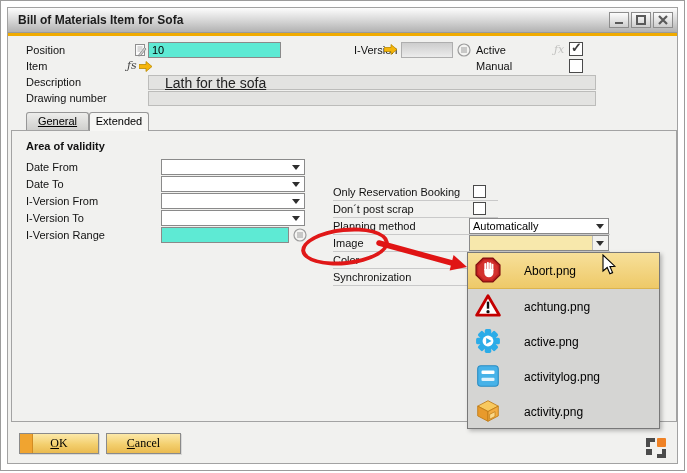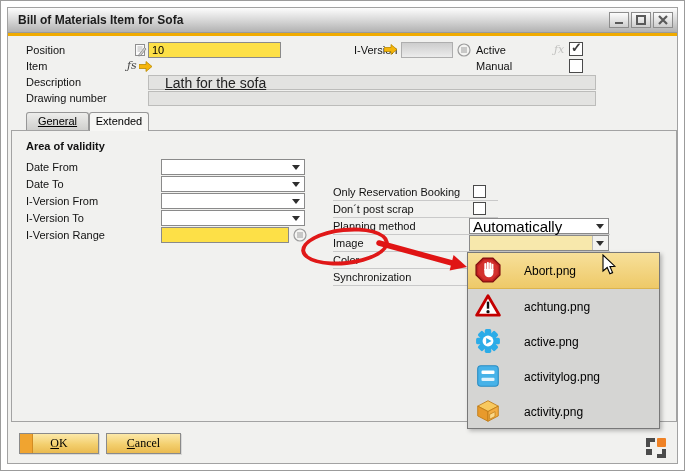--- a/index.html
+++ b/index.html
@@ -6,26 +6,26 @@
   .window{position:relative;width:685px;height:471px;border:1px solid #9b9b9b;background:#fff;box-sizing:border-box;}
   .inner{position:absolute;left:6px;top:6px;width:671px;height:457px;border:1px solid #a2a2a2;box-sizing:border-box;background:#f1f1ef;}
   .titlebar{position:relative;height:24px;background:linear-gradient(#fdfdfd,#dcdcdc 45%,#b2b2b2);border-bottom:1px solid #9a9a9a;}
   .title{position:absolute;left:10px;top:0;line-height:24px;font-size:12px;font-weight:700;color:#1c1c1c;}
   .winbtns{position:absolute;right:4px;top:4px;display:flex;gap:2px;}
   .winbtn{width:20px;height:16px;border:1px solid #8d8d8d;background:linear-gradient(#fcfcfc,#cecece);display:flex;align-items:center;justify-content:center;box-sizing:border-box;}
   .goldbar{height:3px;background:#f0ab00;}
   .content{position:relative;width:100%;height:428px;}
   .lbl{position:absolute;font-size:11px;color:#111;white-space:nowrap;}
   .bold{font-weight:700;}
-  .input{position:absolute;height:16px;background:#fde047;border:1px solid #8a8a8a;font-size:11px;line-height:15px;padding:0 3px;box-sizing:border-box;color:#000;}
+  .input{position:absolute;height:16px;background:#5eead4;border:1px solid #8a8a8a;font-size:11px;line-height:15px;padding:0 3px;box-sizing:border-box;color:#000;}
   .ro{position:absolute;height:15px;background:#e3e3e1;border:1px solid #bcbcba;font-size:14px;line-height:14px;padding:0 16px;box-sizing:border-box;color:#222;text-decoration:underline;}
   .dis{position:absolute;height:16px;background:linear-gradient(#cdcdcd,#ececec);border:1px solid #aeaeae;box-sizing:border-box;}
   .cb{position:absolute;width:14px;height:14px;background:#fff;border:1px solid #4a4a4a;box-sizing:border-box;}
   .cb.checked::after{content:"✓";position:absolute;left:1px;top:-3px;font-size:13px;font-weight:700;color:#3c3c3c;}
-  .combo{position:absolute;height:16px;background:#fff;border:1px solid #8a8a8a;box-sizing:border-box;font-size:15px;}
+  .combo{position:absolute;height:16px;background:#fff;border:1px solid #8a8a8a;box-sizing:border-box;font-size:11px;}
   .combo .val{position:absolute;left:3px;top:1px;line-height:13px;color:#000;white-space:nowrap;}
   .combo .arr{position:absolute;right:4px;top:5px;width:0;height:0;border-left:4px solid transparent;border-right:4px solid transparent;border-top:5px solid #2e2e2e;}
   .combo.hl{background:#f7e8ac;}
   .combo.hl .arrbox{position:absolute;right:0;top:0;width:15px;height:14px;background:#f2f2f0;border-left:1px solid #bcbcbc;}
   .fx{font-style:italic;font-family:"DejaVu Serif",serif;}
   .tab{position:absolute;top:76px;height:18px;border:1px solid #979797;border-bottom:none;border-radius:3px 3px 0 0;font-size:11px;text-align:center;line-height:17px;box-sizing:border-box;}
   .tab.inactive{background:linear-gradient(#ededeb,#cfcfcd);}
   .tab.active{background:#f6f6f4;z-index:3;height:19px;}
   .panel{position:absolute;left:3px;top:94px;width:666px;height:292px;border:1px solid #a3a3a3;box-sizing:border-box;}
   .rrow{position:absolute;border-bottom:1px solid #c9c9c9;height:17px;box-sizing:border-box;}

